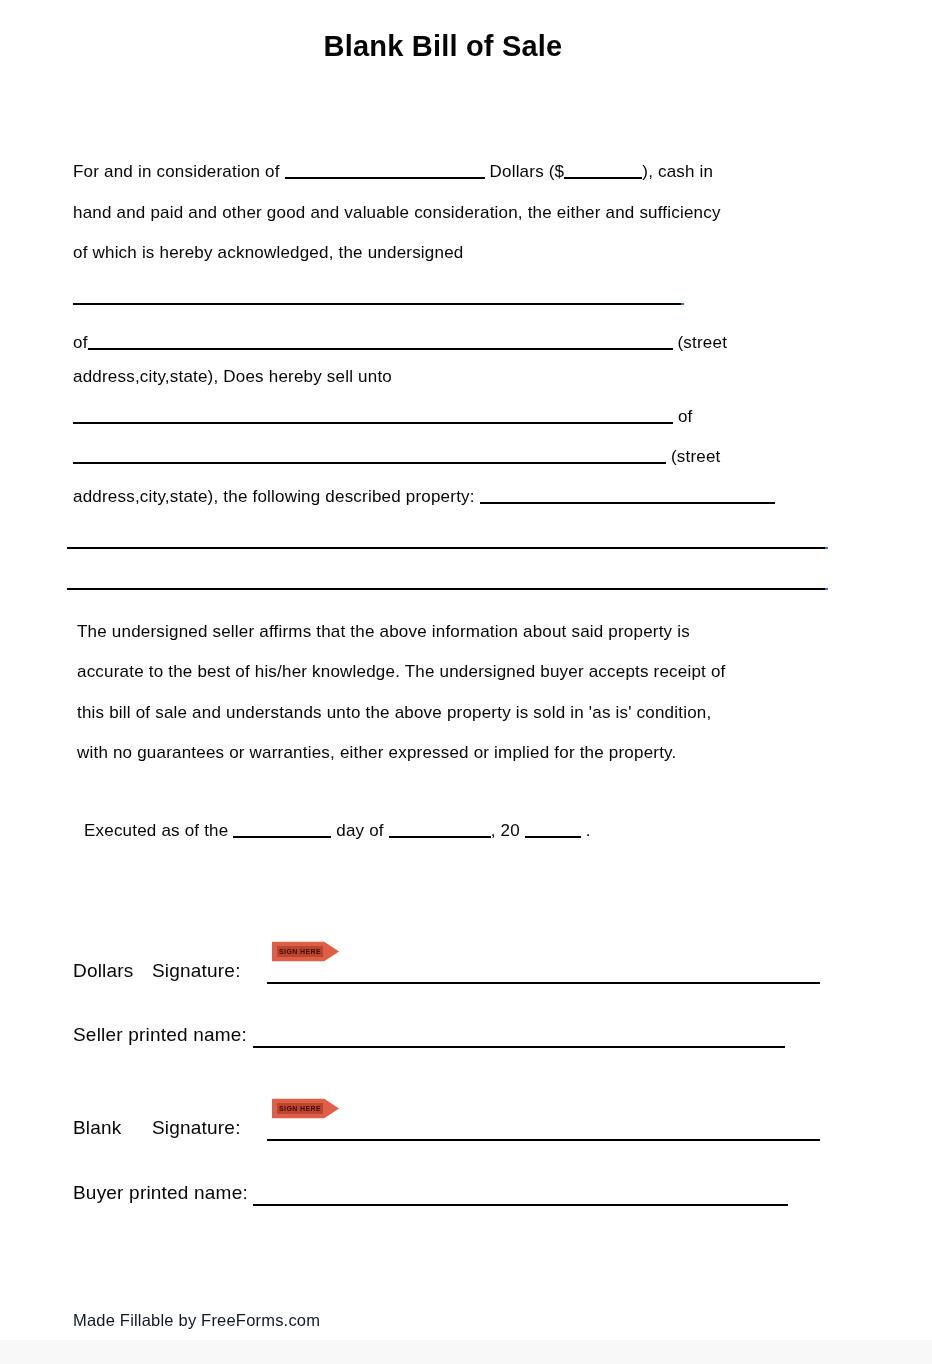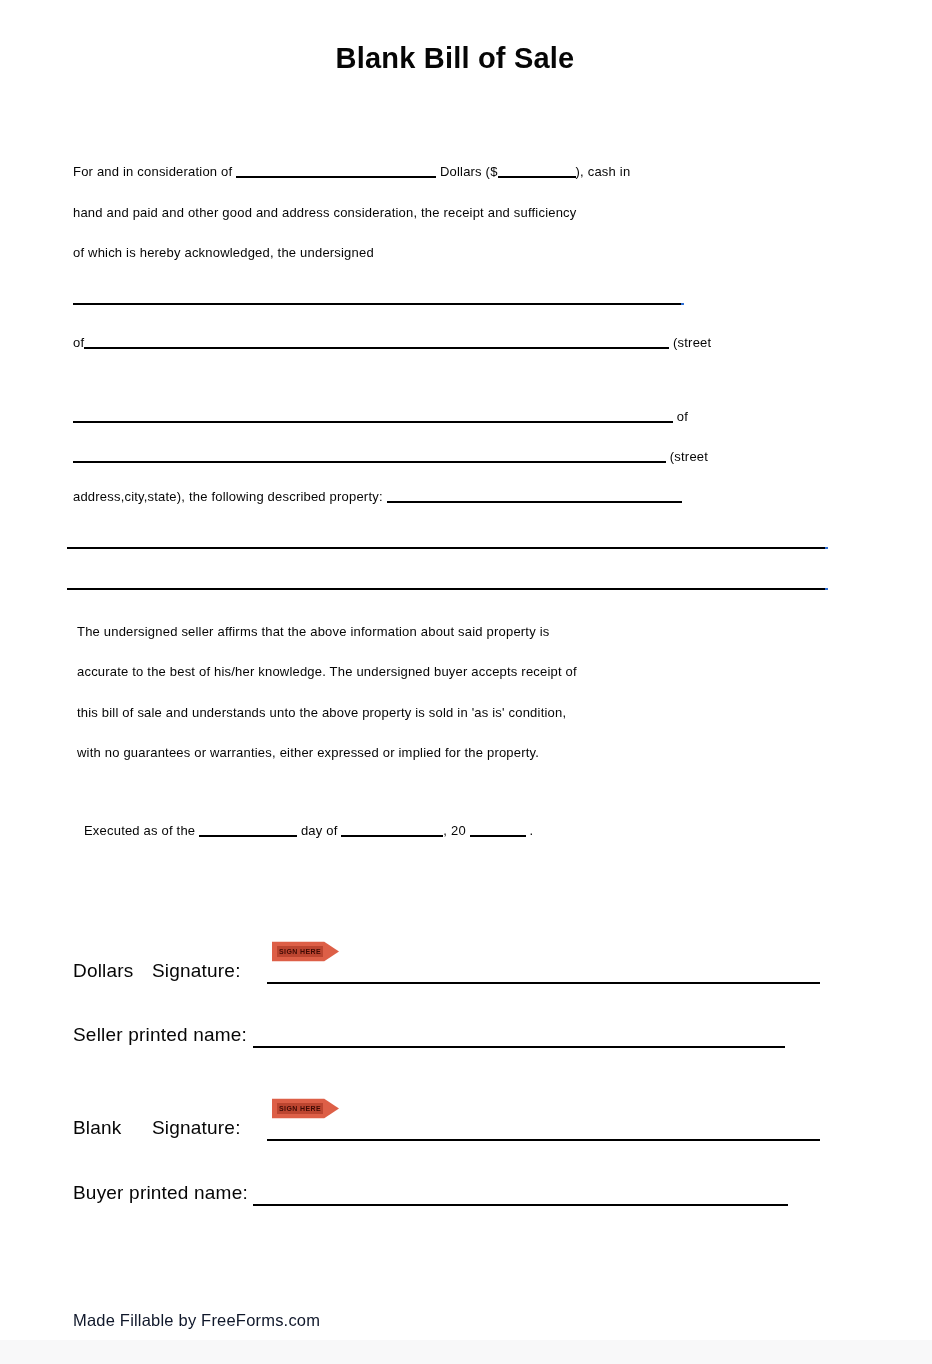--- a/index.html
+++ b/index.html
@@ -10,31 +10,31 @@
     background: #ffffff;
     font-family: "Liberation Sans", sans-serif;
     color: #060606;
     overflow: hidden;
   }
   .title {
     position: absolute;
     top: 30px;
     left: 0;
     width: 886px;
-    margin: 12px;
+    margin: 0;
     text-align: center;
     font-size: 29px;
     font-weight: bold;
     letter-spacing: 0.2px;
   }
   .row {
     position: absolute;
     left: 73px;
     white-space: pre;
-    font-size: 13px;
+    font-size: 17px;
     line-height: 22px;
     letter-spacing: 0.2px;
   }
   .row.p2 { left: 77px; }
   .row.sig { font-size: 19px; line-height: 24px; }
   .blank {
     display: inline-block;
     height: 0;
     border-bottom: 2px solid #000000;
     vertical-align: -2px;
@@ -96,25 +96,26 @@
   }
 </style>
 </head>
 <body>
 
 <div class="page">
 
   <h1 class="title">Blank Bill of Sale</h1>
 
   <div class="row" style="top:161px"><span>For and in consideration of </span><span class="blank" style="width:200px"></span><span> Dollars ($</span><span class="blank" style="width:78px"></span><span>), cash in</span></div>
-  <div class="row" style="top:202px">hand and paid and other good and address consideration, the receipt and sufficiency</div>
+  <div class="row" style="top:202px">hand and paid and other good and valuable consideration, the either and sufficiency</div>
   <div class="row" style="top:242px">of which is hereby acknowledged, the undersigned</div>
 
   <div class="hr cap" style="left:73px;top:303px;width:610px"></div>
   <div class="row" style="top:332px"><span>of</span><span class="blank" style="width:585px"></span><span> (street</span></div>
+  <div class="row" style="top:366px">address,city,state), Does hereby sell unto</div>
 
   <div class="row" style="top:406px"><span class="blank" style="width:600px"></span><span> of</span></div>
   <div class="row" style="top:446px"><span class="blank" style="width:593px"></span><span> (street</span></div>
   <div class="row" style="top:486px"><span>address,city,state), the following described property: </span><span class="blank" style="width:295px"></span></div>
   <div class="hr cap" style="left:67px;top:547px;width:760px"></div>
   <div class="hr cap" style="left:67px;top:588px;width:760px"></div>
 
   <div class="row p2" style="top:621px">The undersigned seller affirms that the above information about said property is</div>
   <div class="row p2" style="top:661px">accurate to the best of his/her knowledge. The undersigned buyer accepts receipt of</div>
   <div class="row p2" style="top:702px">this bill of sale and understands unto the above property is sold in 'as is' condition,</div>

